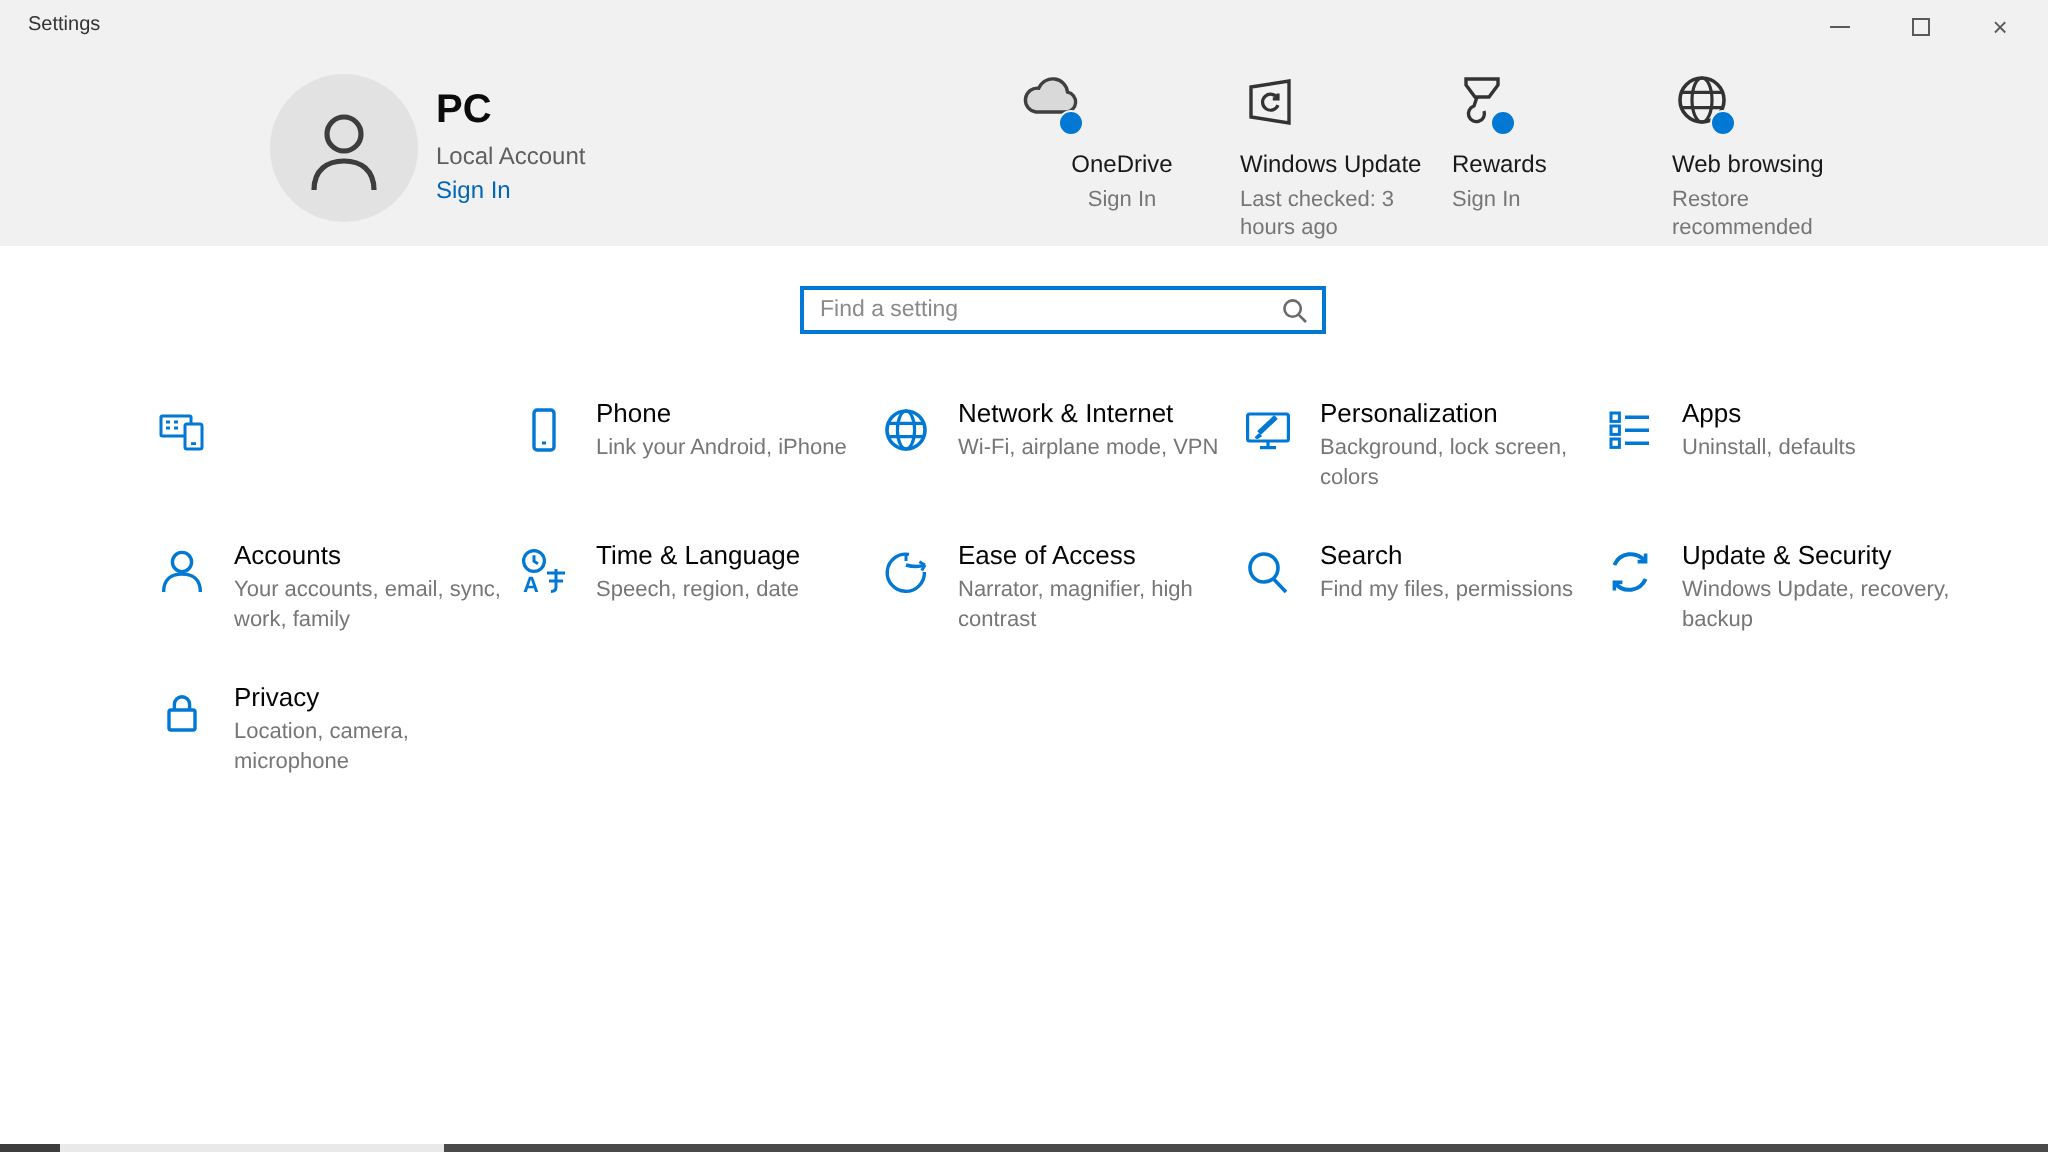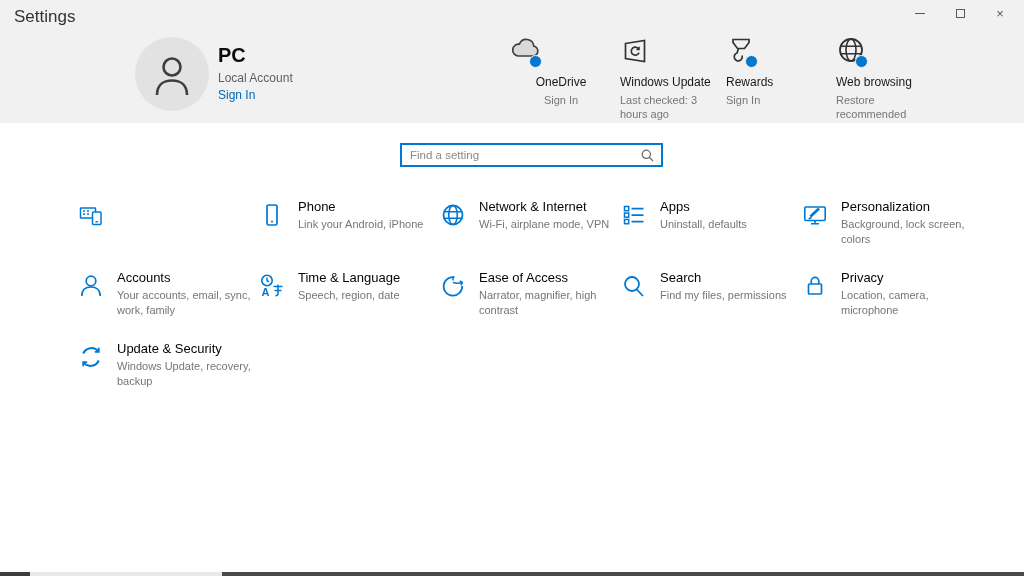--- a/index.html
+++ b/index.html
@@ -6,21 +6,21 @@
   html,body { width:1024px; height:576px; overflow:hidden; }
   body {
     position:relative; background:#ffffff;
     font-family:"Liberation Sans", sans-serif;
     -webkit-font-smoothing:antialiased;
   }
 
   
   .header { position:absolute; top:0; left:0; width:1024px; height:123px; background:#f1f1f1; }
 
-  .titlebar-title { position:absolute; top:7px; left:14px; font-size:17px; color:#333; }
+  .titlebar-title { position:absolute; top:7px; left:14px; font-size:10px; color:#333; }
 
   .win-controls { position:absolute; top:0; right:4px; display:flex; }
   .win-btn { width:40px; height:26px; display:flex; align-items:center; justify-content:center; color:#5a5a5a; cursor:pointer; background:transparent; border:none; }
   .min-glyph { width:10px; height:1px; background:#5a5a5a; display:block; }
   .max-glyph { width:9px; height:9px; border:1px solid #5a5a5a; display:block; }
   .close-glyph { font-size:13px; line-height:1; color:#5a5a5a; }
 
   
   .avatar { position:absolute; left:135px; top:37px; width:74px; height:74px; border-radius:50%; background:#e2e2e2; display:flex; align-items:center; justify-content:center; }
   .user-name   { position:absolute; left:218px; top:44px; font-size:20px; font-weight:bold; color:#0b0b0b; }
@@ -173,46 +173,46 @@
       <path d="M4,9.7 h18 M4,16.3 h18" stroke="#0078d4" stroke-width="1.6" fill="none"></path>
     </svg>
     <div>
         <div class="cell-title">Network &amp; Internet</div>
     <div class="cell-sub">Wi-Fi, airplane mode, VPN</div>
       </div>
   </div>
 
   <div class="cell">
     <svg class="cell-icon" viewBox="0 0 26 26">
+      <rect x="2.8" y="5" width="20.4" height="13.5" rx="1" fill="none" stroke="#0078d4" stroke-width="1.6"></rect>
+      <path d="M13,18.5 v3 M9,21.8 h8" stroke="#0078d4" stroke-width="1.6" fill="none"></path>
+      <path d="M8.5,14.5 L17,6.5" stroke="#0078d4" stroke-width="2.6" fill="none"></path>
+      <path d="M6.2,16.8 l2.3,-2.3 1.6,1.6 -2.5,1.5 z" fill="#0078d4"></path>
+    </svg>
+    <div>
+        <div class="cell-title">Personalization</div>
+    <div class="cell-sub">Background, lock screen, colors</div>
+      </div>
+  </div>
+
+  <div class="cell">
+    <svg class="cell-icon" viewBox="0 0 26 26">
       <rect x="3.5" y="4.5" width="4.2" height="4.2" fill="none" stroke="#0078d4" stroke-width="1.5"></rect>
       <rect x="3.5" y="11" width="4.2" height="4.2" fill="none" stroke="#0078d4" stroke-width="1.5"></rect>
       <rect x="3.5" y="17.5" width="4.2" height="4.2" fill="none" stroke="#0078d4" stroke-width="1.5"></rect>
       <path d="M10.5,6.6 h12 M10.5,13.1 h12 M10.5,19.6 h12" stroke="#0078d4" stroke-width="1.7" fill="none"></path>
     </svg>
     <div>
         <div class="cell-title">Apps</div>
     <div class="cell-sub">Uninstall, defaults</div>
       </div>
   </div>
 
   <div class="cell">
     <svg class="cell-icon" viewBox="0 0 26 26">
-      <rect x="2.8" y="5" width="20.4" height="13.5" rx="1" fill="none" stroke="#0078d4" stroke-width="1.6"></rect>
-      <path d="M13,18.5 v3 M9,21.8 h8" stroke="#0078d4" stroke-width="1.6" fill="none"></path>
-      <path d="M8.5,14.5 L17,6.5" stroke="#0078d4" stroke-width="2.6" fill="none"></path>
-      <path d="M6.2,16.8 l2.3,-2.3 1.6,1.6 -2.5,1.5 z" fill="#0078d4"></path>
-    </svg>
-    <div>
-        <div class="cell-title">Personalization</div>
-    <div class="cell-sub">Background, lock screen, colors</div>
-      </div>
-  </div>
-
-  <div class="cell">
-    <svg class="cell-icon" viewBox="0 0 26 26">
       <circle cx="13" cy="8" r="4.8" fill="none" stroke="#0078d4" stroke-width="1.7"></circle>
       <path d="M3.8,23 c0,-6.5 4.2,-9 9.2,-9 s9.2,2.5 9.2,9" fill="none" stroke="#0078d4" stroke-width="1.7"></path>
     </svg>
     <div>
         <div class="cell-title">Accounts</div>
     <div class="cell-sub">Your accounts, email, sync, work, family</div>
       </div>
   </div>
 
   <div class="cell">
@@ -248,39 +248,39 @@
       <path d="M15.8,16.5 L22,23" stroke="#0078d4" stroke-width="1.8" fill="none"></path>
     </svg>
     <div>
         <div class="cell-title">Search</div>
     <div class="cell-sub">Find my files, permissions</div>
       </div>
   </div>
 
   <div class="cell">
     <svg class="cell-icon" viewBox="0 0 26 26">
-      <rect x="6.5" y="11" width="13" height="10" rx="1" fill="none" stroke="#0078d4" stroke-width="1.7"></rect>
-      <path d="M9.2,11 V8.2 a3.8,3.8 0 0 1 7.6,0 V11" fill="none" stroke="#0078d4" stroke-width="1.7"></path>
-    </svg>
-    <div>
-        <div class="cell-title">Privacy</div>
-    <div class="cell-sub">Location, camera, microphone</div>
-      </div>
-  </div>
-
-  <div class="cell">
-    <svg class="cell-icon" viewBox="0 0 26 26">
       <path d="M5.2,9.5 A9,9 0 0 1 20.5,7.5" fill="none" stroke="#0078d4" stroke-width="2"></path>
       <path d="M20.8,3.8 v4 h-4" fill="none" stroke="#0078d4" stroke-width="1.8"></path>
       <path d="M20.8,16.5 A9,9 0 0 1 5.5,18.5" fill="none" stroke="#0078d4" stroke-width="2"></path>
       <path d="M5.2,22.2 v-4 h4" fill="none" stroke="#0078d4" stroke-width="1.8"></path>
     </svg>
     <div>
         <div class="cell-title">Update &amp; Security</div>
     <div class="cell-sub">Windows Update, recovery, backup</div>
       </div>
   </div>
+
+  <div class="cell">
+    <svg class="cell-icon" viewBox="0 0 26 26">
+      <rect x="6.5" y="11" width="13" height="10" rx="1" fill="none" stroke="#0078d4" stroke-width="1.7"></rect>
+      <path d="M9.2,11 V8.2 a3.8,3.8 0 0 1 7.6,0 V11" fill="none" stroke="#0078d4" stroke-width="1.7"></path>
+    </svg>
+    <div>
+        <div class="cell-title">Privacy</div>
+    <div class="cell-sub">Location, camera, microphone</div>
+      </div>
+  </div>
 </div>
 
 <div class="taskbar">
   <div class="taskbar-seg-left"></div>
   <div class="taskbar-seg-light"></div>
 </div>
 
 </body></html>

